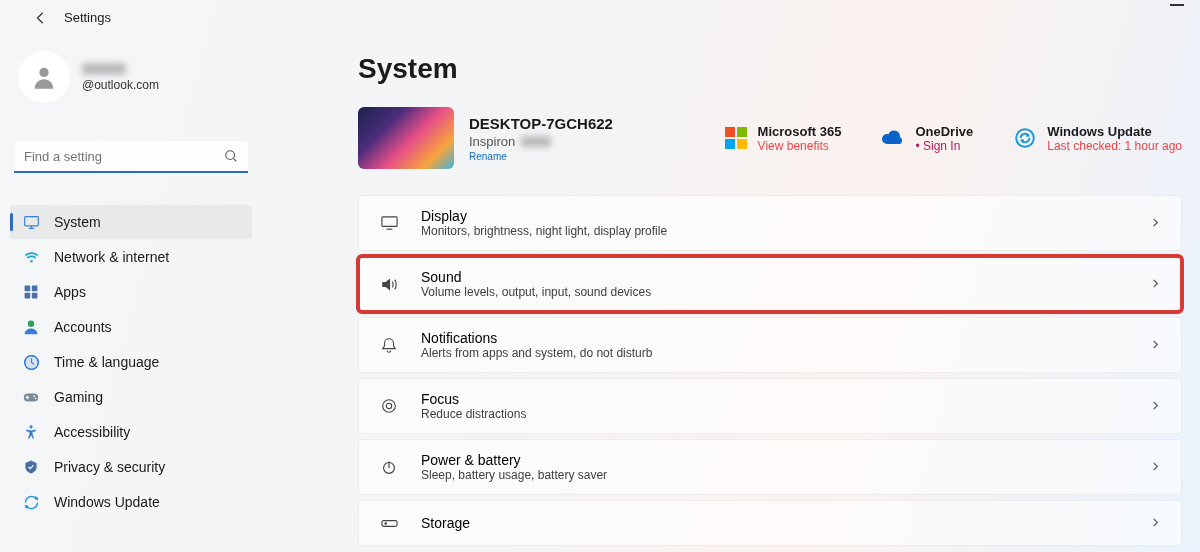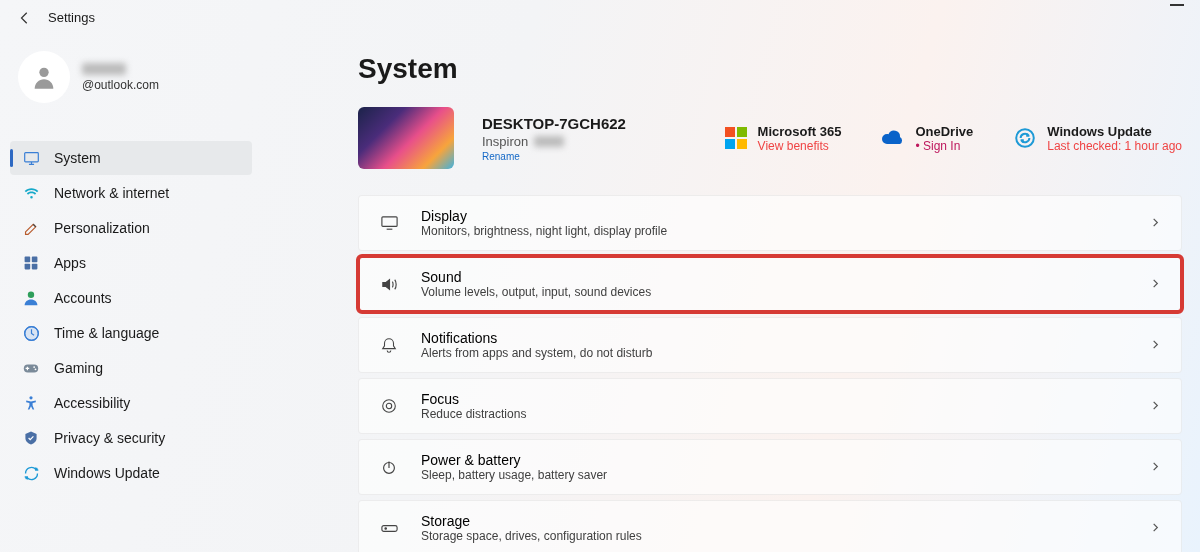--- a/index.html
+++ b/index.html
@@ -1,36 +1,36 @@
 <!DOCTYPE html>
 <html><head>
 <meta charset="utf-8">
 <style>
   *{box-sizing:border-box;margin:0;padding:0;font-family:"Segoe UI",Arial,sans-serif}
   body{width:1200px;height:552px;background:linear-gradient(105deg,#f5f6f8 0%,#f3f4f6 40%,#fbf2ef 70%,#e9f3fd 100%);overflow:hidden;color:#1a1a1a}
-  .header{display:flex;align-items:center;gap:16px;padding:10px 18px;font-size:13px}
+  .header{display:flex;align-items:center;gap:16px;padding:10px 34px;font-size:13px}
   .back-icon{width:14px;height:14px;display:flex;align-items:center;justify-content:center;cursor:pointer}
   .layout{display:flex;height:calc(100% - 34px)}
   .sidebar{width:262px;padding:10px 10px 10px 10px;display:flex;flex-direction:column;gap:22px}
   .profile{display:flex;align-items:center;gap:12px;padding:6px 8px 16px 8px}
   .avatar{width:52px;height:52px;border-radius:50%;background:#fff;display:flex;align-items:center;justify-content:center}
   .avatar svg{width:28px;height:28px;fill:#9a9a9a}
   .profile-text{display:flex;flex-direction:column;font-size:12px;color:#333}
   .profile-name{filter:blur(3px);background:#bbb;width:44px;height:12px;border-radius:2px;margin-bottom:3px}
   .search{position:relative;margin:0 4px 10px 4px}
   .search input{width:100%;height:32px;border:none;border-bottom:2px solid #2e69c2;background:#fdfdfd;padding:0 34px 0 10px;font-size:13px;outline:none;border-radius:4px 4px 0 0}
   .search-icon{position:absolute;right:10px;top:8px;width:14px;height:14px;color:#555}
   .nav{display:flex;flex-direction:column;gap:1px}
   .nav-item{display:flex;align-items:center;gap:14px;height:34px;padding:0 12px;border-radius:4px;font-size:14px;color:#1a1a1a;cursor:pointer;position:relative}
   .nav-item.active{background:#e7e9eb}
   .nav-item.active::before{content:"";position:absolute;left:0;top:8px;bottom:8px;width:3px;background:#2e69c2;border-radius:2px}
   .nav-icon{width:18px;height:18px;display:flex;align-items:center;justify-content:center;flex-shrink:0}
   .main{flex:1;padding:18px 18px 0 96px;overflow:hidden}
   .page-title{font-size:28px;font-weight:600;margin-bottom:22px}
-  .device-row{display:flex;align-items:center;gap:28px;margin-bottom:26px;flex-wrap:nowrap}
+  .device-row{display:flex;align-items:center;gap:15px;margin-bottom:26px;flex-wrap:nowrap}
   .device-thumb{width:96px;height:62px;border-radius:6px;background:linear-gradient(135deg,#1b2349 0%,#4a2c7a 30%,#e84f8a 55%,#f7a43c 80%,#3fb2e0 100%);flex-shrink:0}
   .device-info{display:flex;flex-direction:column;gap:2px;font-size:13px;margin-right:auto}
   .device-name{font-size:15px;font-weight:600}
   .device-model{color:#555;display:flex;align-items:center;gap:6px}
   .device-model .blur{filter:blur(3px);background:#bbb;width:30px;height:11px;border-radius:2px;display:inline-block}
   .rename{color:#1569c7;font-size:10px;cursor:pointer}
   .status-group{display:flex;gap:40px;align-items:center}
   .status-item{display:flex;align-items:center;gap:10px}
   .status-icon{width:24px;height:24px;display:flex;align-items:center;justify-content:center;flex-shrink:0}
   .status-text{display:flex;flex-direction:column;font-size:12px}
@@ -75,47 +75,45 @@
             <circle cx="12" cy="8" r="4"></circle>
             <path d="M4 22c0-4.4 3.6-8 8-8s8 3.6 8 8"></path>
           </svg>
       </div>
       <div class="profile-text">
         <div class="profile-name"></div>
         <span>@outlook.com</span>
       </div>
     </div>
 
+    <div class="search">
+      <input type="text" placeholder="Find a setting" style="">
+      <svg class="search-icon" viewBox="0 0 16 16" fill="none" stroke="#555" stroke-width="1.3">
+          <circle cx="7" cy="7" r="5"></circle>
+          <path d="m11 11 3 3"></path>
+        </svg>
+    </div>
 
     <nav class="nav">
       <div class="nav-item active">
         <span class="nav-icon">
             <svg viewBox="0 0 20 20" width="17" height="17" fill="none" stroke="#3a7fd5" stroke-width="1.4">
               <rect x="2" y="3" width="16" height="11" rx="1"></rect>
               <path d="M7 17h6M10 14v3"></path>
             </svg>
           </span>
         <span>System</span>
       </div>
       <div class="nav-item">
         <span class="nav-icon">
             <svg viewBox="0 0 20 20" width="17" height="17" fill="#16a9c9">
               <path d="M10 16a1.5 1.5 0 100-3 1.5 1.5 0 000 3zm-4-4.5c2.2-2.2 5.8-2.2 8 0l1.5-1.5c-3-3-8-3-11 0L6 11.5zM2 7c4.4-4.4 11.6-4.4 16 0l-1.5 1.5c-3.6-3.6-9.4-3.6-13 0L2 7z"></path>
             </svg>
           </span>
         <span>Network &amp; internet</span>
-      </div>
-      <div class="nav-item">
-        <span class="nav-icon">
-            <svg viewBox="0 0 20 20" width="17" height="17" fill="none" stroke="#b85c2e" stroke-width="1.4">
-              <path d="M3 14l9-9 3 3-9 9H3v-3z"></path>
-              <path d="M12 5l3 3" stroke="#444"></path>
-            </svg>
-          </span>
-        <span>Personalization</span>
       </div>
       <div class="nav-item">
         <span class="nav-icon">
             <svg viewBox="0 0 20 20" width="16" height="16" fill="#4a6fa5">
               <rect x="2" y="2" width="7" height="7" rx="1"></rect>
               <rect x="11" y="2" width="7" height="7" rx="1"></rect>
               <rect x="2" y="11" width="7" height="7" rx="1"></rect>
               <rect x="11" y="11" width="7" height="7" rx="1"></rect>
             </svg>
           </span>
@@ -313,21 +311,20 @@
       </div>
       <div class="card">
         <span class="card-icon">
             <svg viewBox="0 0 20 20" width="19" height="19" fill="none" stroke="#444" stroke-width="1.2">
               <rect x="2" y="7" width="16" height="6" rx="2"></rect>
               <circle cx="6" cy="10" r="0.8" fill="#444"></circle>
             </svg>
           </span>
         <div class="card-text">
             <span class="card-title">Storage</span>
-            <span class="card-sub">Storage space, drives, configuration rules</span>
           </div>
         <span class="chevron"><svg viewBox="0 0 12 12" width="11" height="11" fill="none" stroke="#555" stroke-width="1.3">
               <path d="M4 2l4 4-4 4"></path>
             </svg></span>
       </div>
     </div>
   </main>
 </div>
 
 </body></html>

